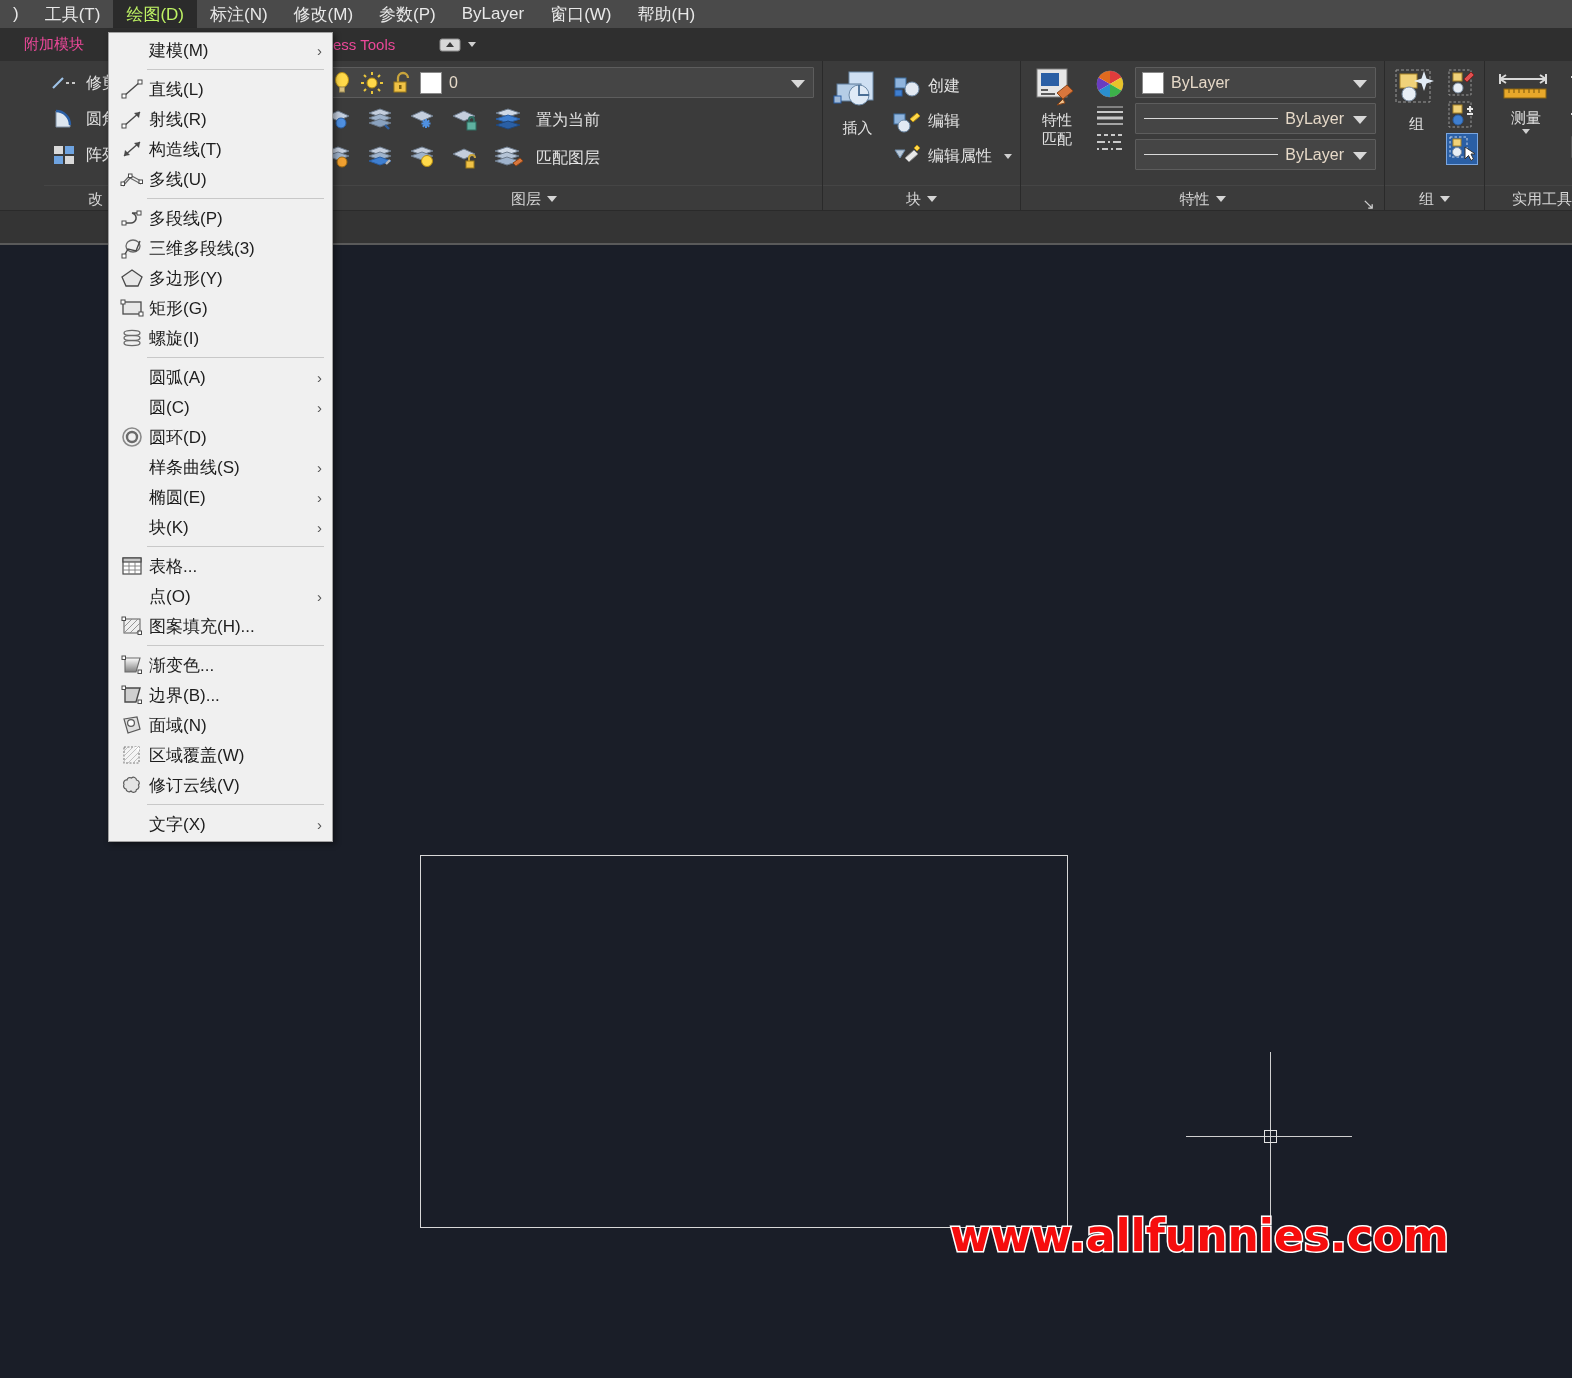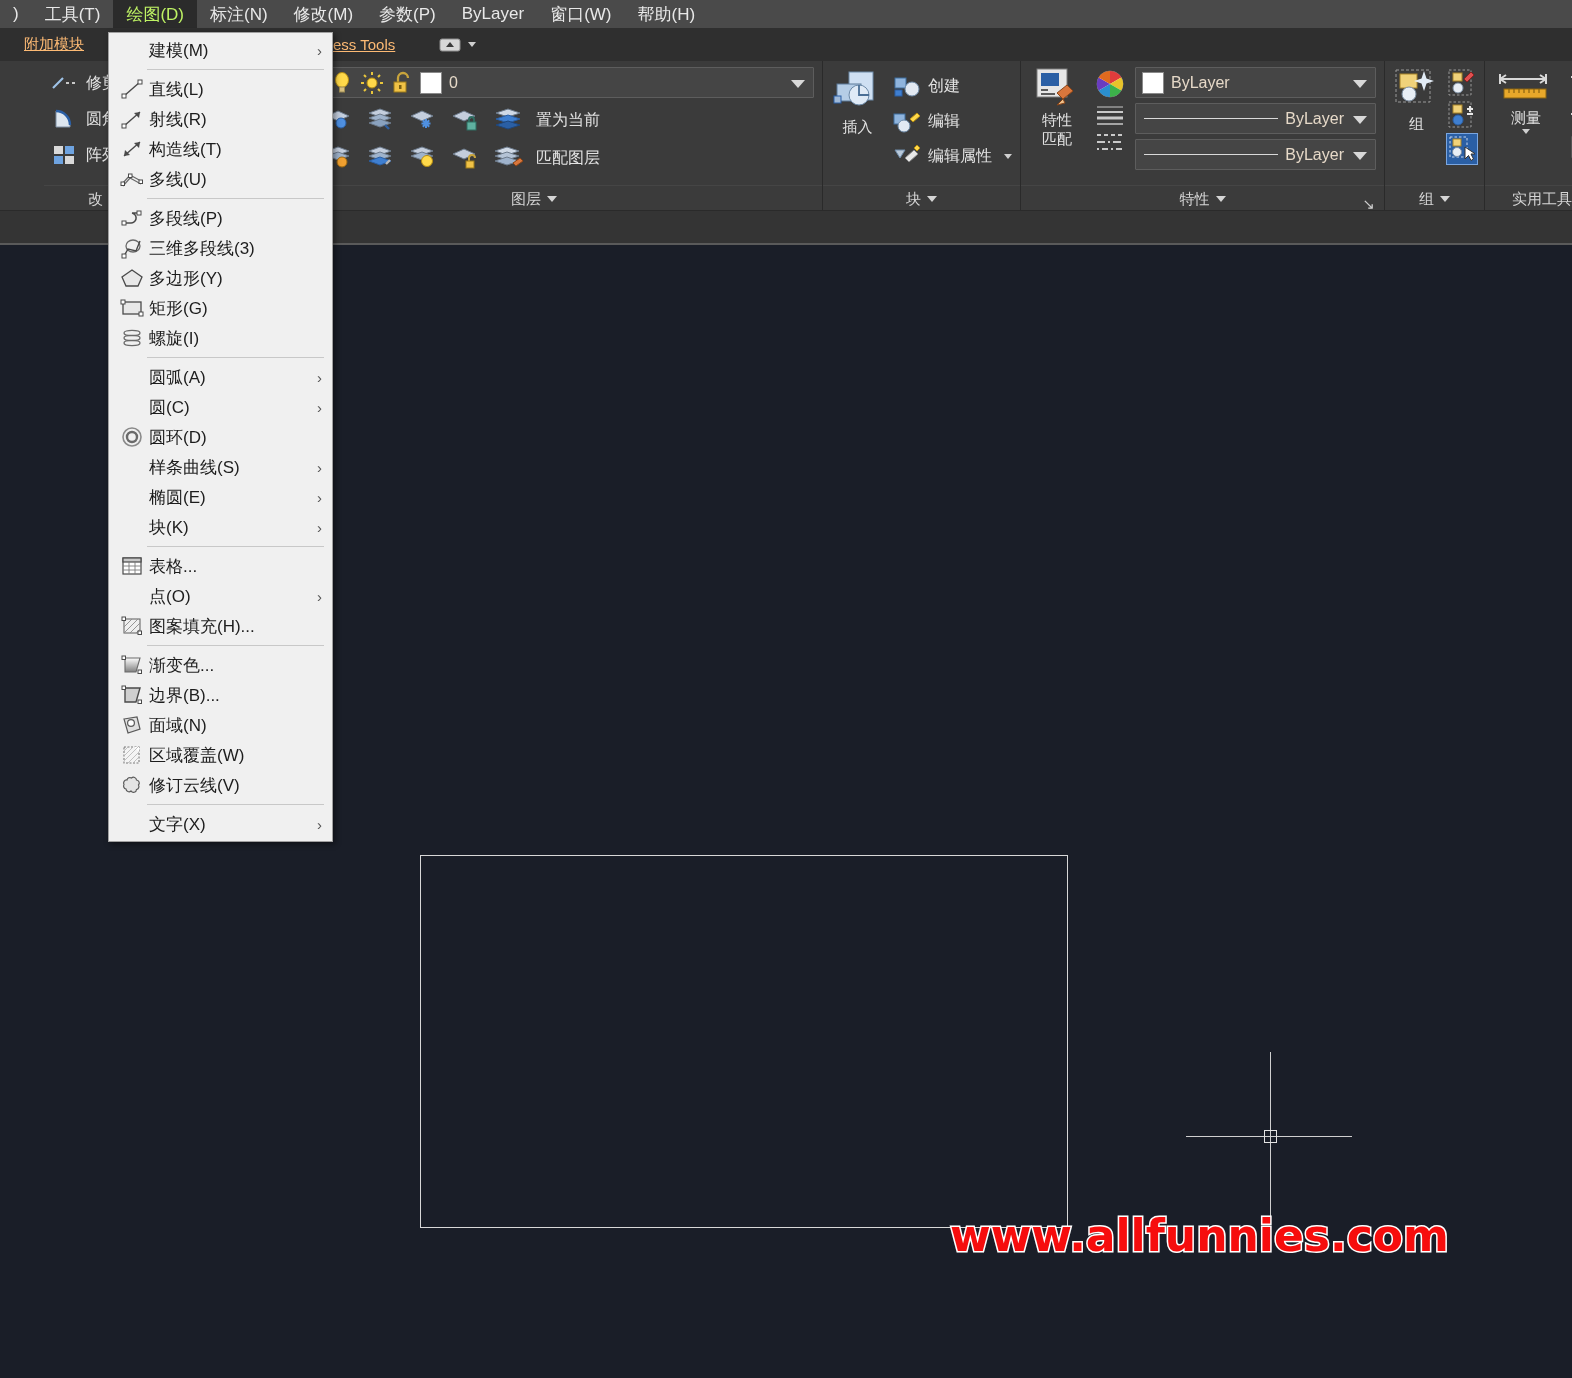--- a/index.html
+++ b/index.html
@@ -26,21 +26,21 @@
   .ribbon{
     position:absolute; left:0; top:28px; width:1572px; height:183px;
     background:#3b3b3b;
     border-bottom:1px solid #2a2a2a;
     z-index:10;
   }
   .ribbon-tabstrip{
     position:absolute; left:0; top:0; width:1572px; height:33px;
     background:#2f2f2f;
     display:flex; align-items:center;
-    color:#fdba74; font-size:15px;text-decoration:underline;
+    color:#ec4899; font-size:15px;
   }
   .ribbon-tab{ padding:0 18px; height:33px; display:flex; align-items:center; white-space:nowrap;}
   .ribbon-panels{
     position:absolute; left:0; top:33px; width:1572px; height:150px;
     display:flex; align-items:stretch;margin-left:44px;
   }
   .panel{
     position:relative; height:150px;
     border-right:1px solid #2a2a2a;
     display:flex; flex-direction:column;
@@ -340,21 +340,21 @@
           </div>
         </div>
         <div class="panel-title">
           <span>图层</span>
           <span class="caret-dn"></span>
         </div>
       </div>
 
       <div class="panel" style="width:198px;">
         <div class="panel-body" style="padding:8px 8px 0 8px;gap:8px;">
-          <div class="bigbtn" style="width:66px;font-family:Liberation Serif, serif;">
+          <div class="bigbtn" style="width:66px;">
             <span class="ico">
               <svg width="52" height="48" viewBox="0 0 52 48">
                 <rect x="17" y="3" width="24" height="28" fill="#cfe0f3" stroke="#6d8aa8"></rect>
                 <rect x="5" y="15" width="24" height="17" fill="#b5cde6" stroke="#5d7b99"></rect>
                 <circle cx="27" cy="26" r="10" fill="#dfeaf6" stroke="#6d8aa8"></circle>
                 <path d="M27 16 v10 h10" stroke="#4a6f96" stroke-width="1.8" fill="none"></path>
                 <rect x="2" y="27" width="7" height="7" fill="#9fb9d8" stroke="#2a5fa5"></rect>
               </svg>
             </span>
             <span class="lbl">插入</span>

